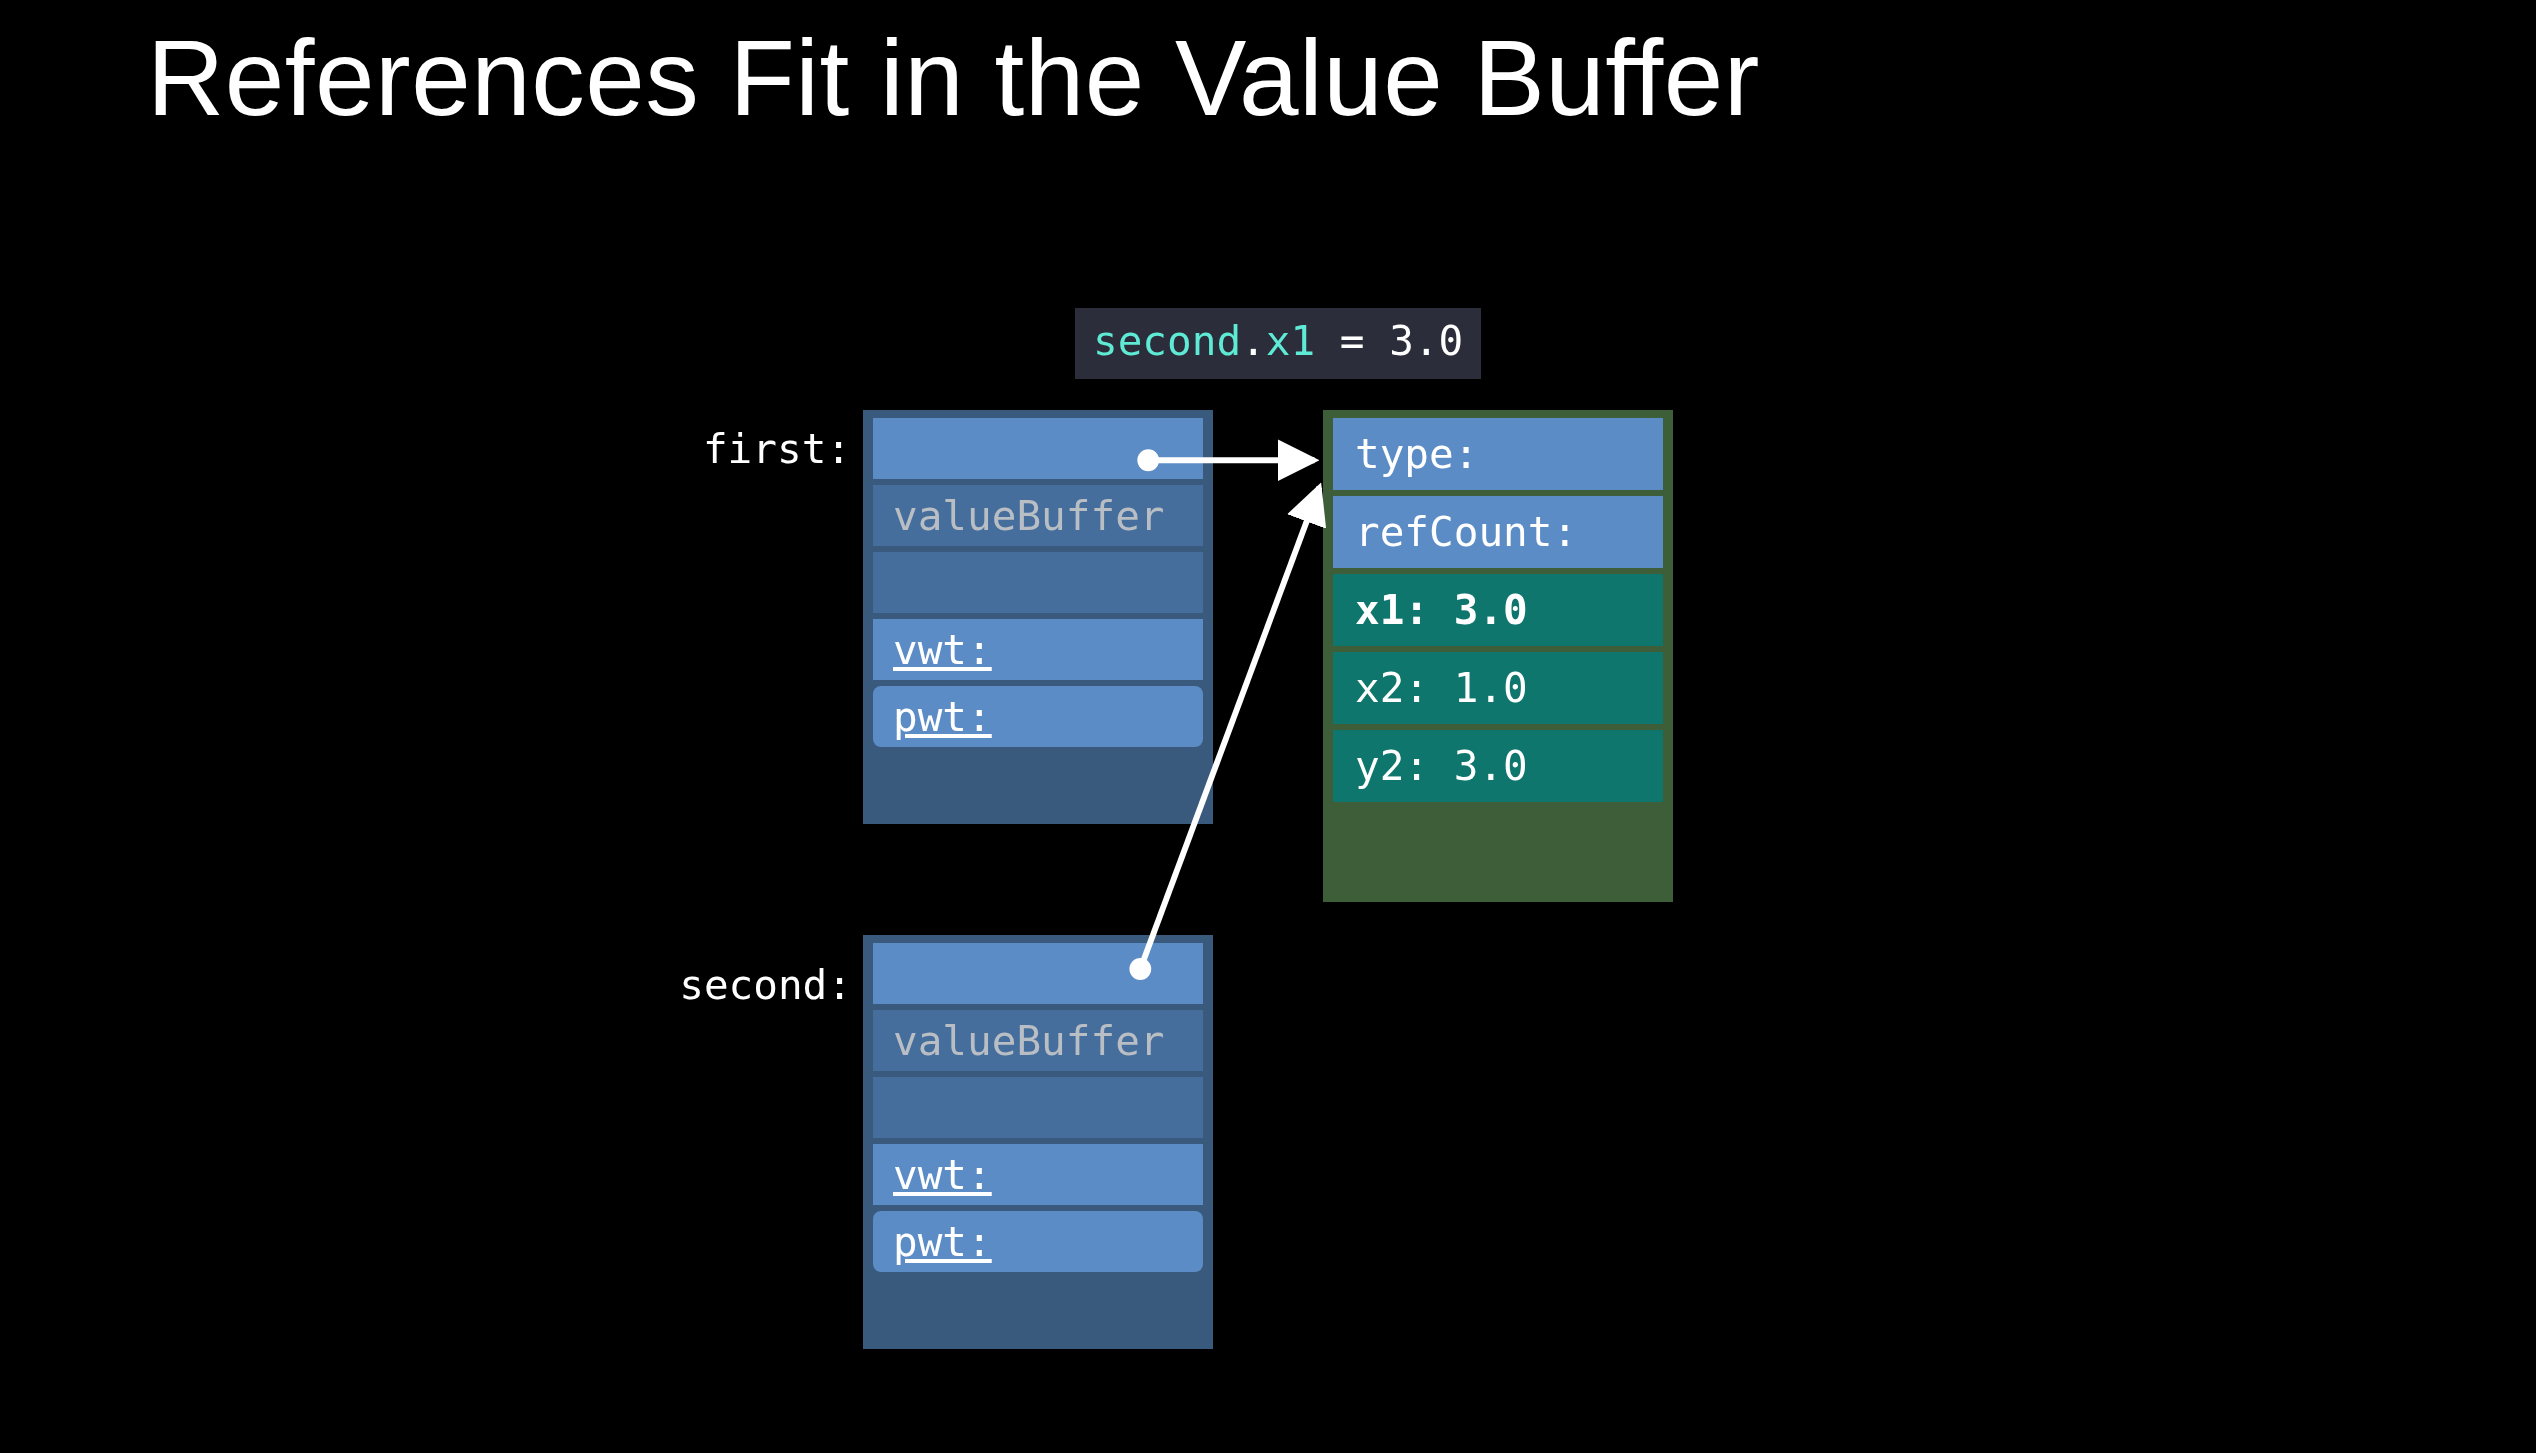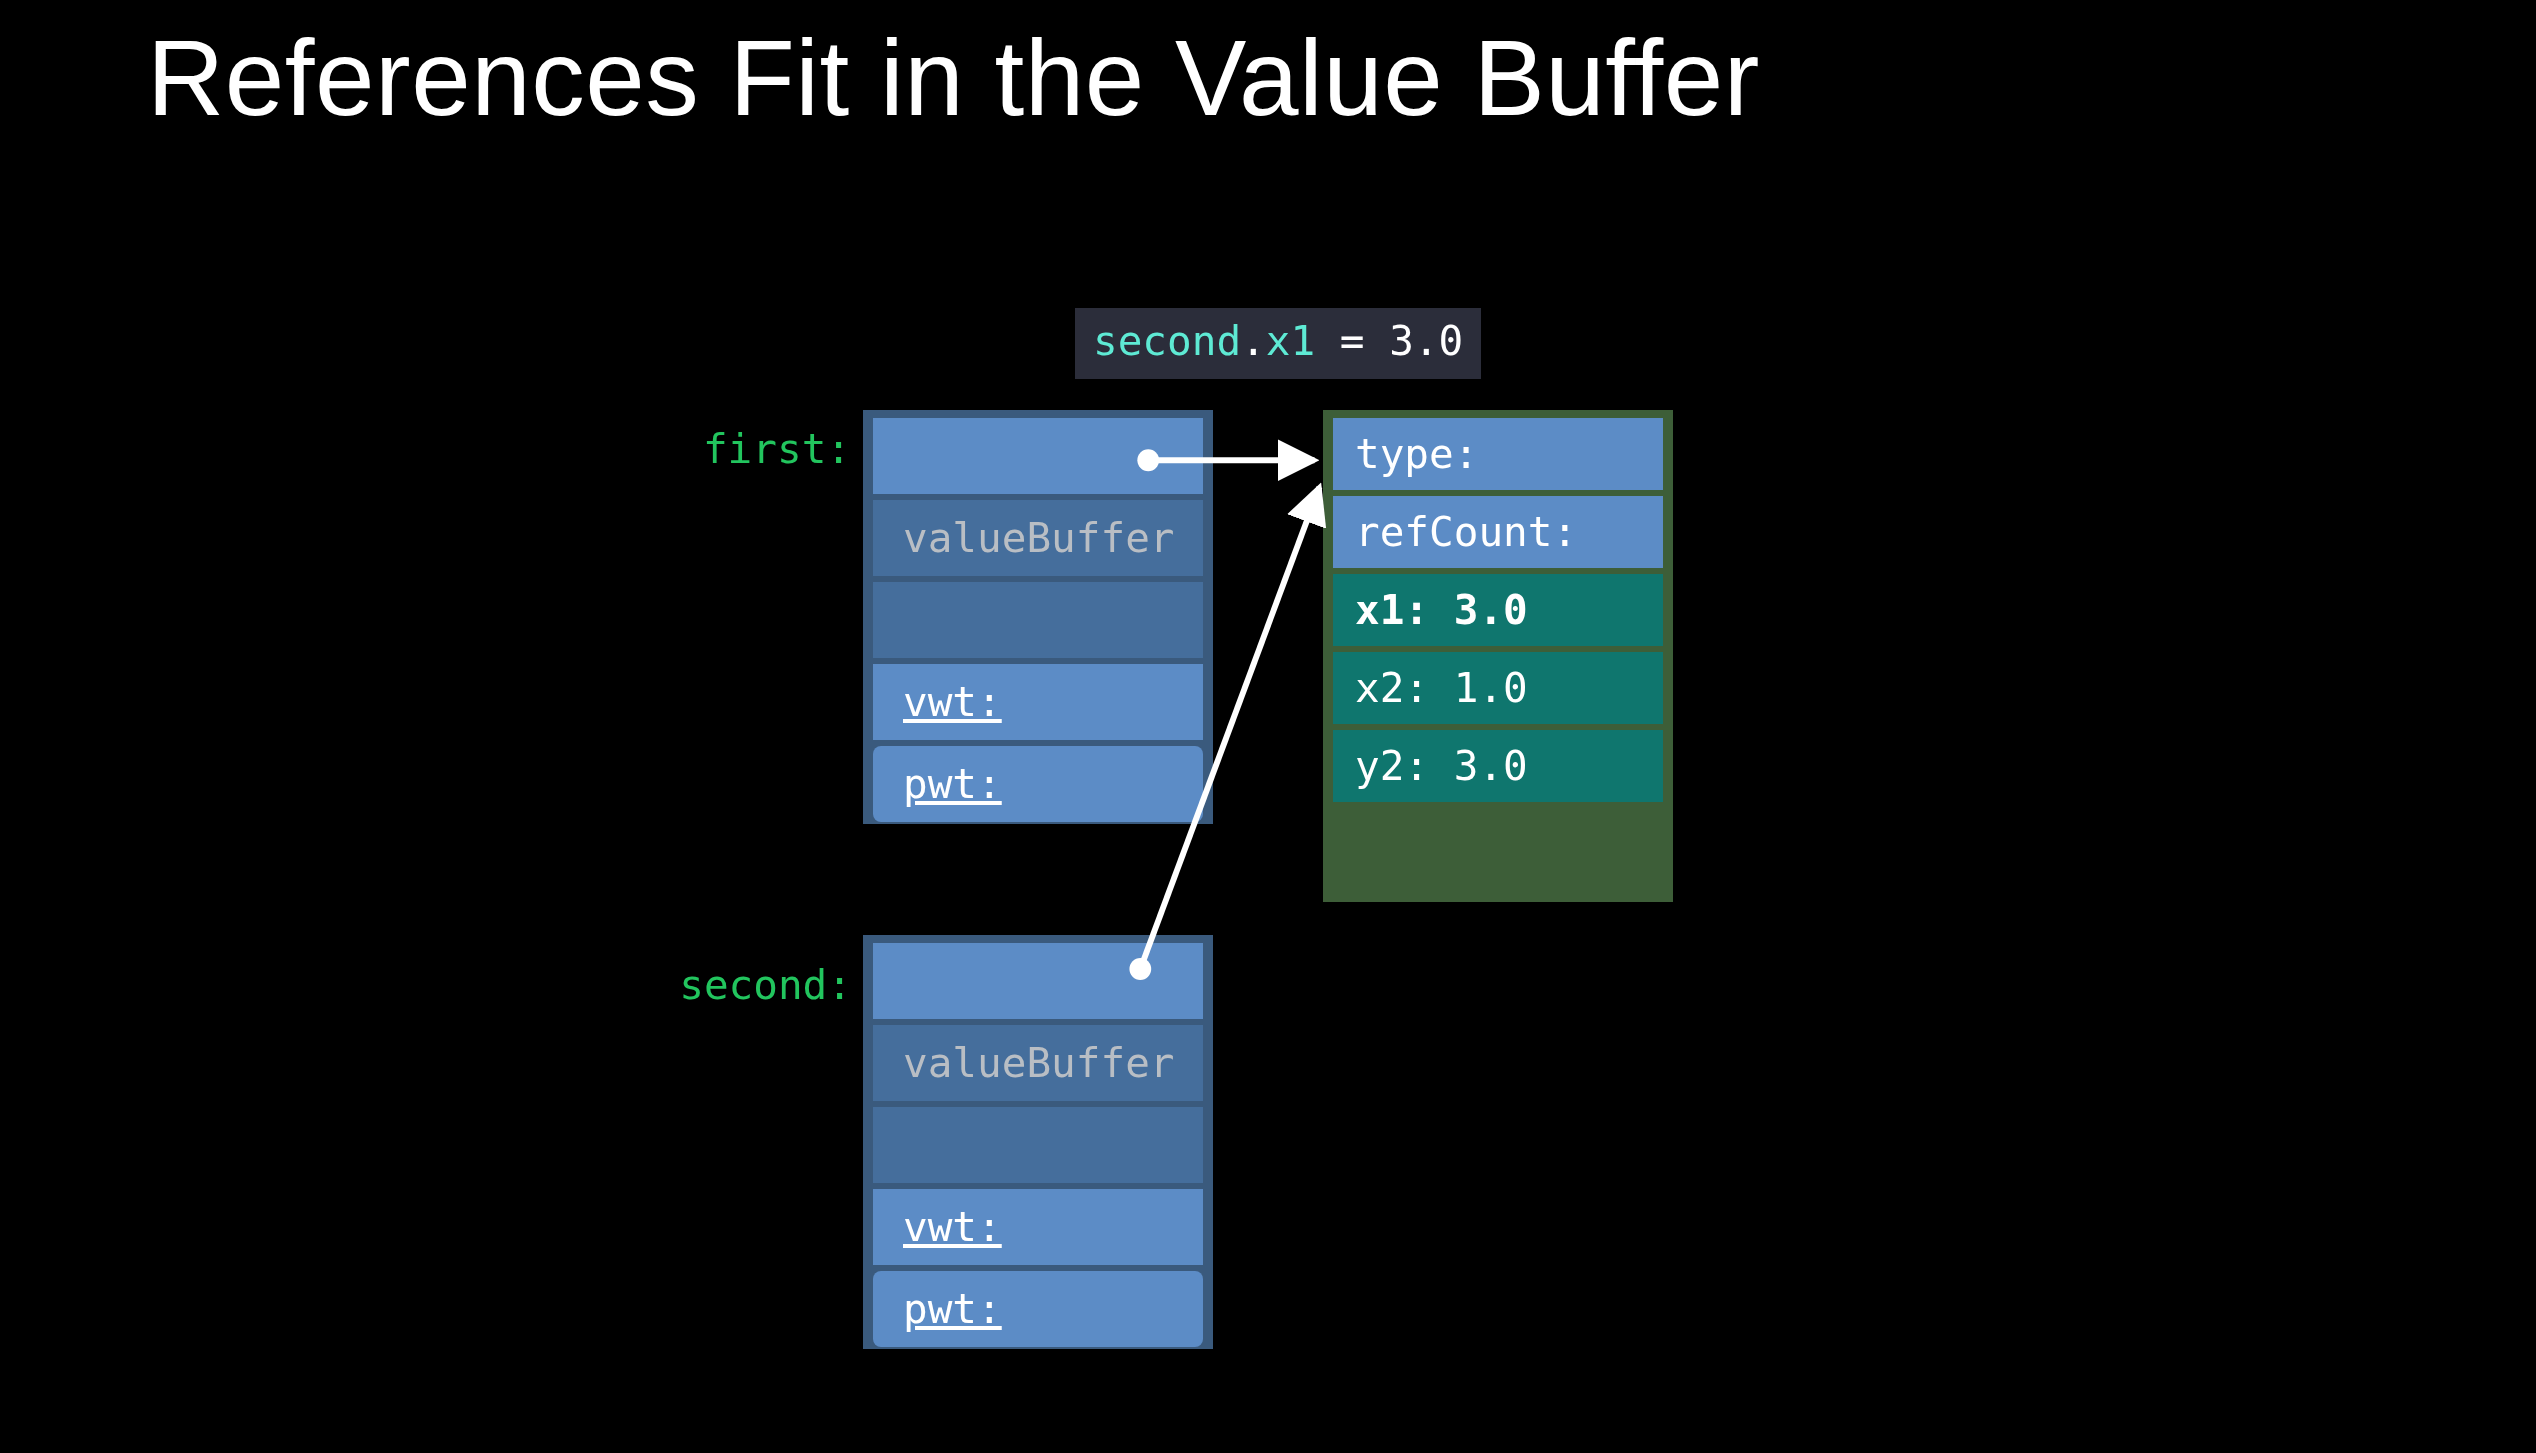--- a/index.html
+++ b/index.html
@@ -48,25 +48,25 @@
 
   
   .struct-box {
     position: absolute;
     background: #3a5a7d;
     box-sizing: border-box;
     padding: 8px 10px 10px 10px;
   }
   .struct-box .row {
     box-sizing: border-box;
-    height: 76px;
+    height: 61px;
     margin-bottom: 6px;
     display: flex;
     align-items: center;
-    padding-left: 30px;
+    padding-left: 20px;
     font-family: "DejaVu Sans Mono", "Liberation Mono", monospace;
     font-size: 41px;
     color: #ffffff;
     overflow: hidden;
   }
   .struct-box .row:last-child { margin-bottom: 8px; border-radius: 8px; }
   .struct-box .row.light { background: #5c8cc6; text-decoration: underline; }
   .struct-box .row.dark  { background: #456e9c; }
   .struct-box .row.vb-label { color: #b9bec4; }
 
@@ -93,21 +93,21 @@
   .object-box .row:last-child { margin-bottom: 0; }
   .object-box .row.blue  { background: #5c8cc6; }
   .object-box .row.green { background: #0f766e; }
   .object-box .row.bold  { font-weight: bold; }
 
   
   .var-label {
     position: absolute;
     font-family: "DejaVu Sans Mono", "Liberation Mono", monospace;
     font-size: 41px;
-    color: #22c55e;
+    color: #ffffff;
     white-space: nowrap;
     text-align: right;
   }
 
   
   #arrow-layer {
     position: absolute;
     left: 0; top: 0;
     width: 2536px;
     height: 1453px;

